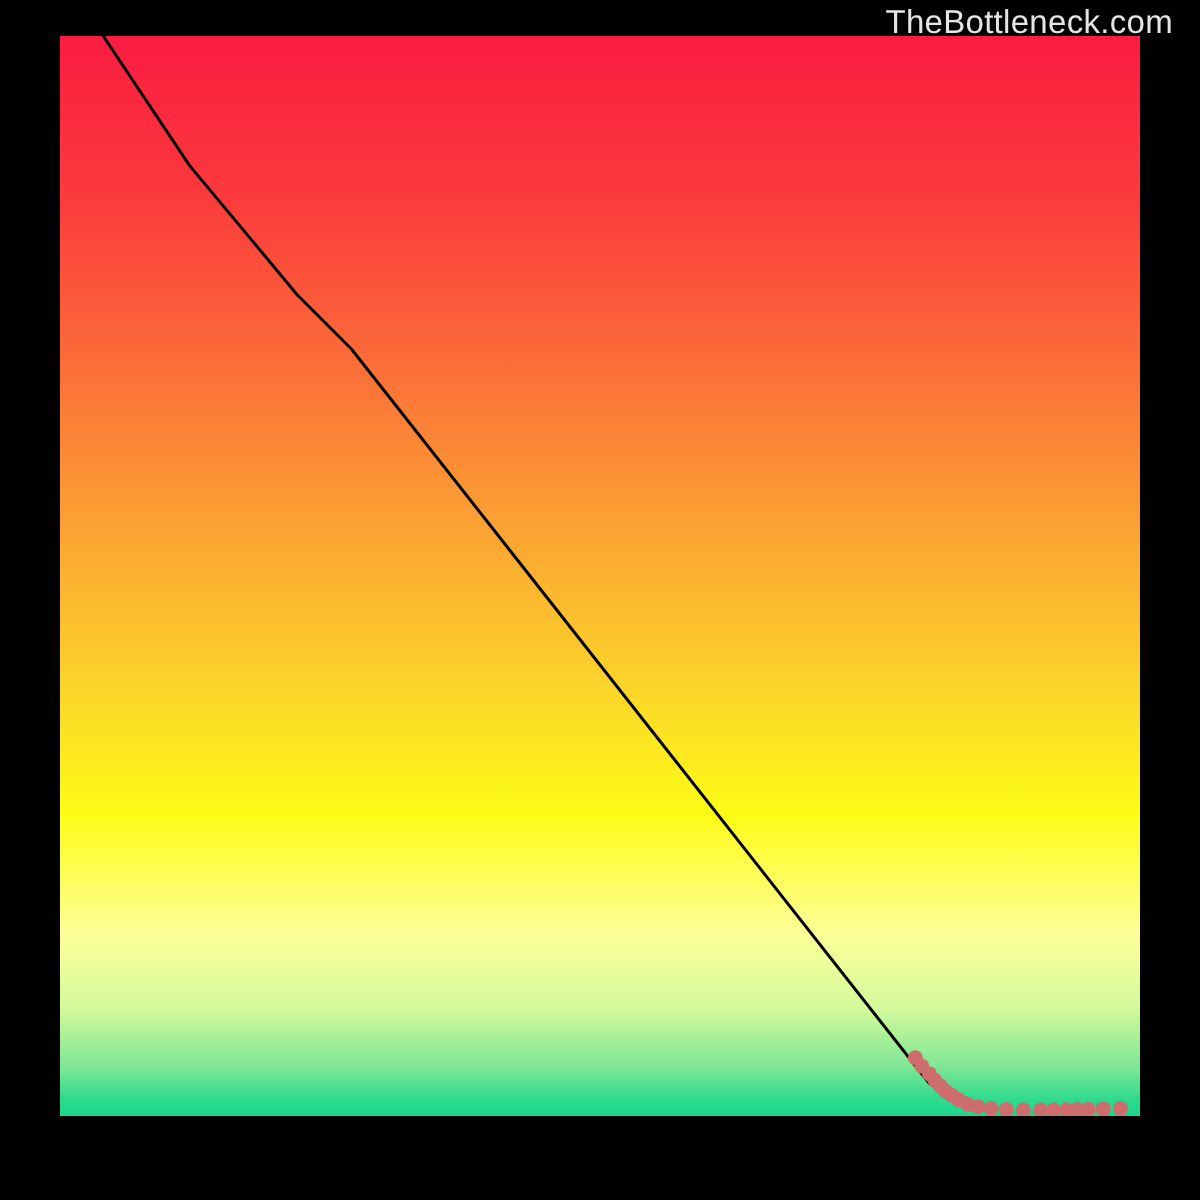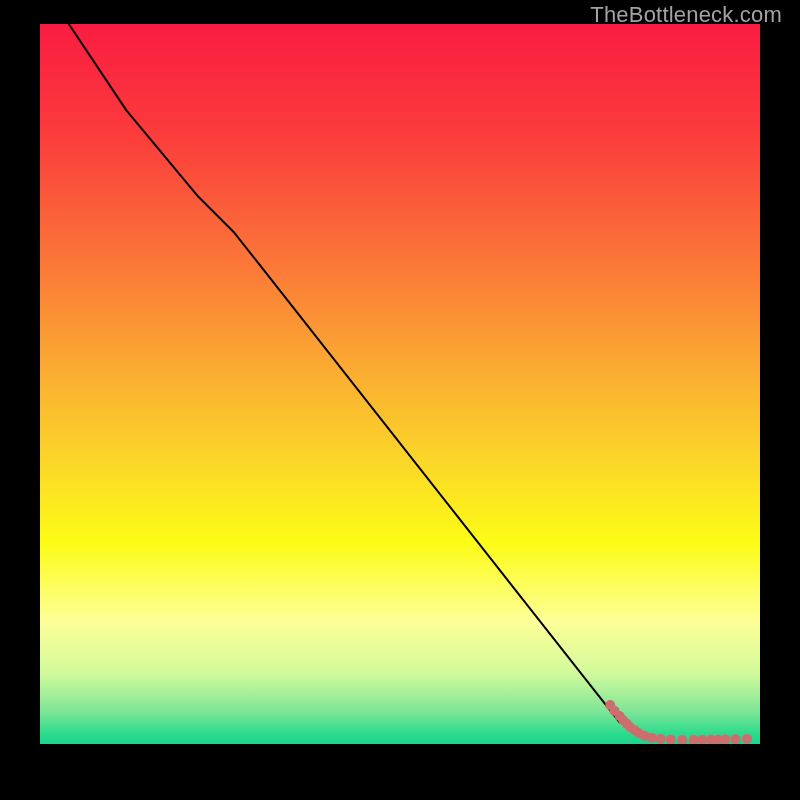--- a/index.html
+++ b/index.html
@@ -15,21 +15,21 @@
     width: 800px;
     height: 800px;
     background: #000;
   }
   .watermark {
     position: absolute;
     top: 2px;
     right: 18px;
     font-family: Arial, Helvetica, sans-serif;
     font-size: 22px;
-    color: #a3a3a3;
+    color: #e5e5e5;
     letter-spacing: 0.2px;
     text-align: right;
   }
   .plot {
     position: absolute;
     left: 40px;
     top: 24px;
     width: 720px;
     height: 720px;
   }

